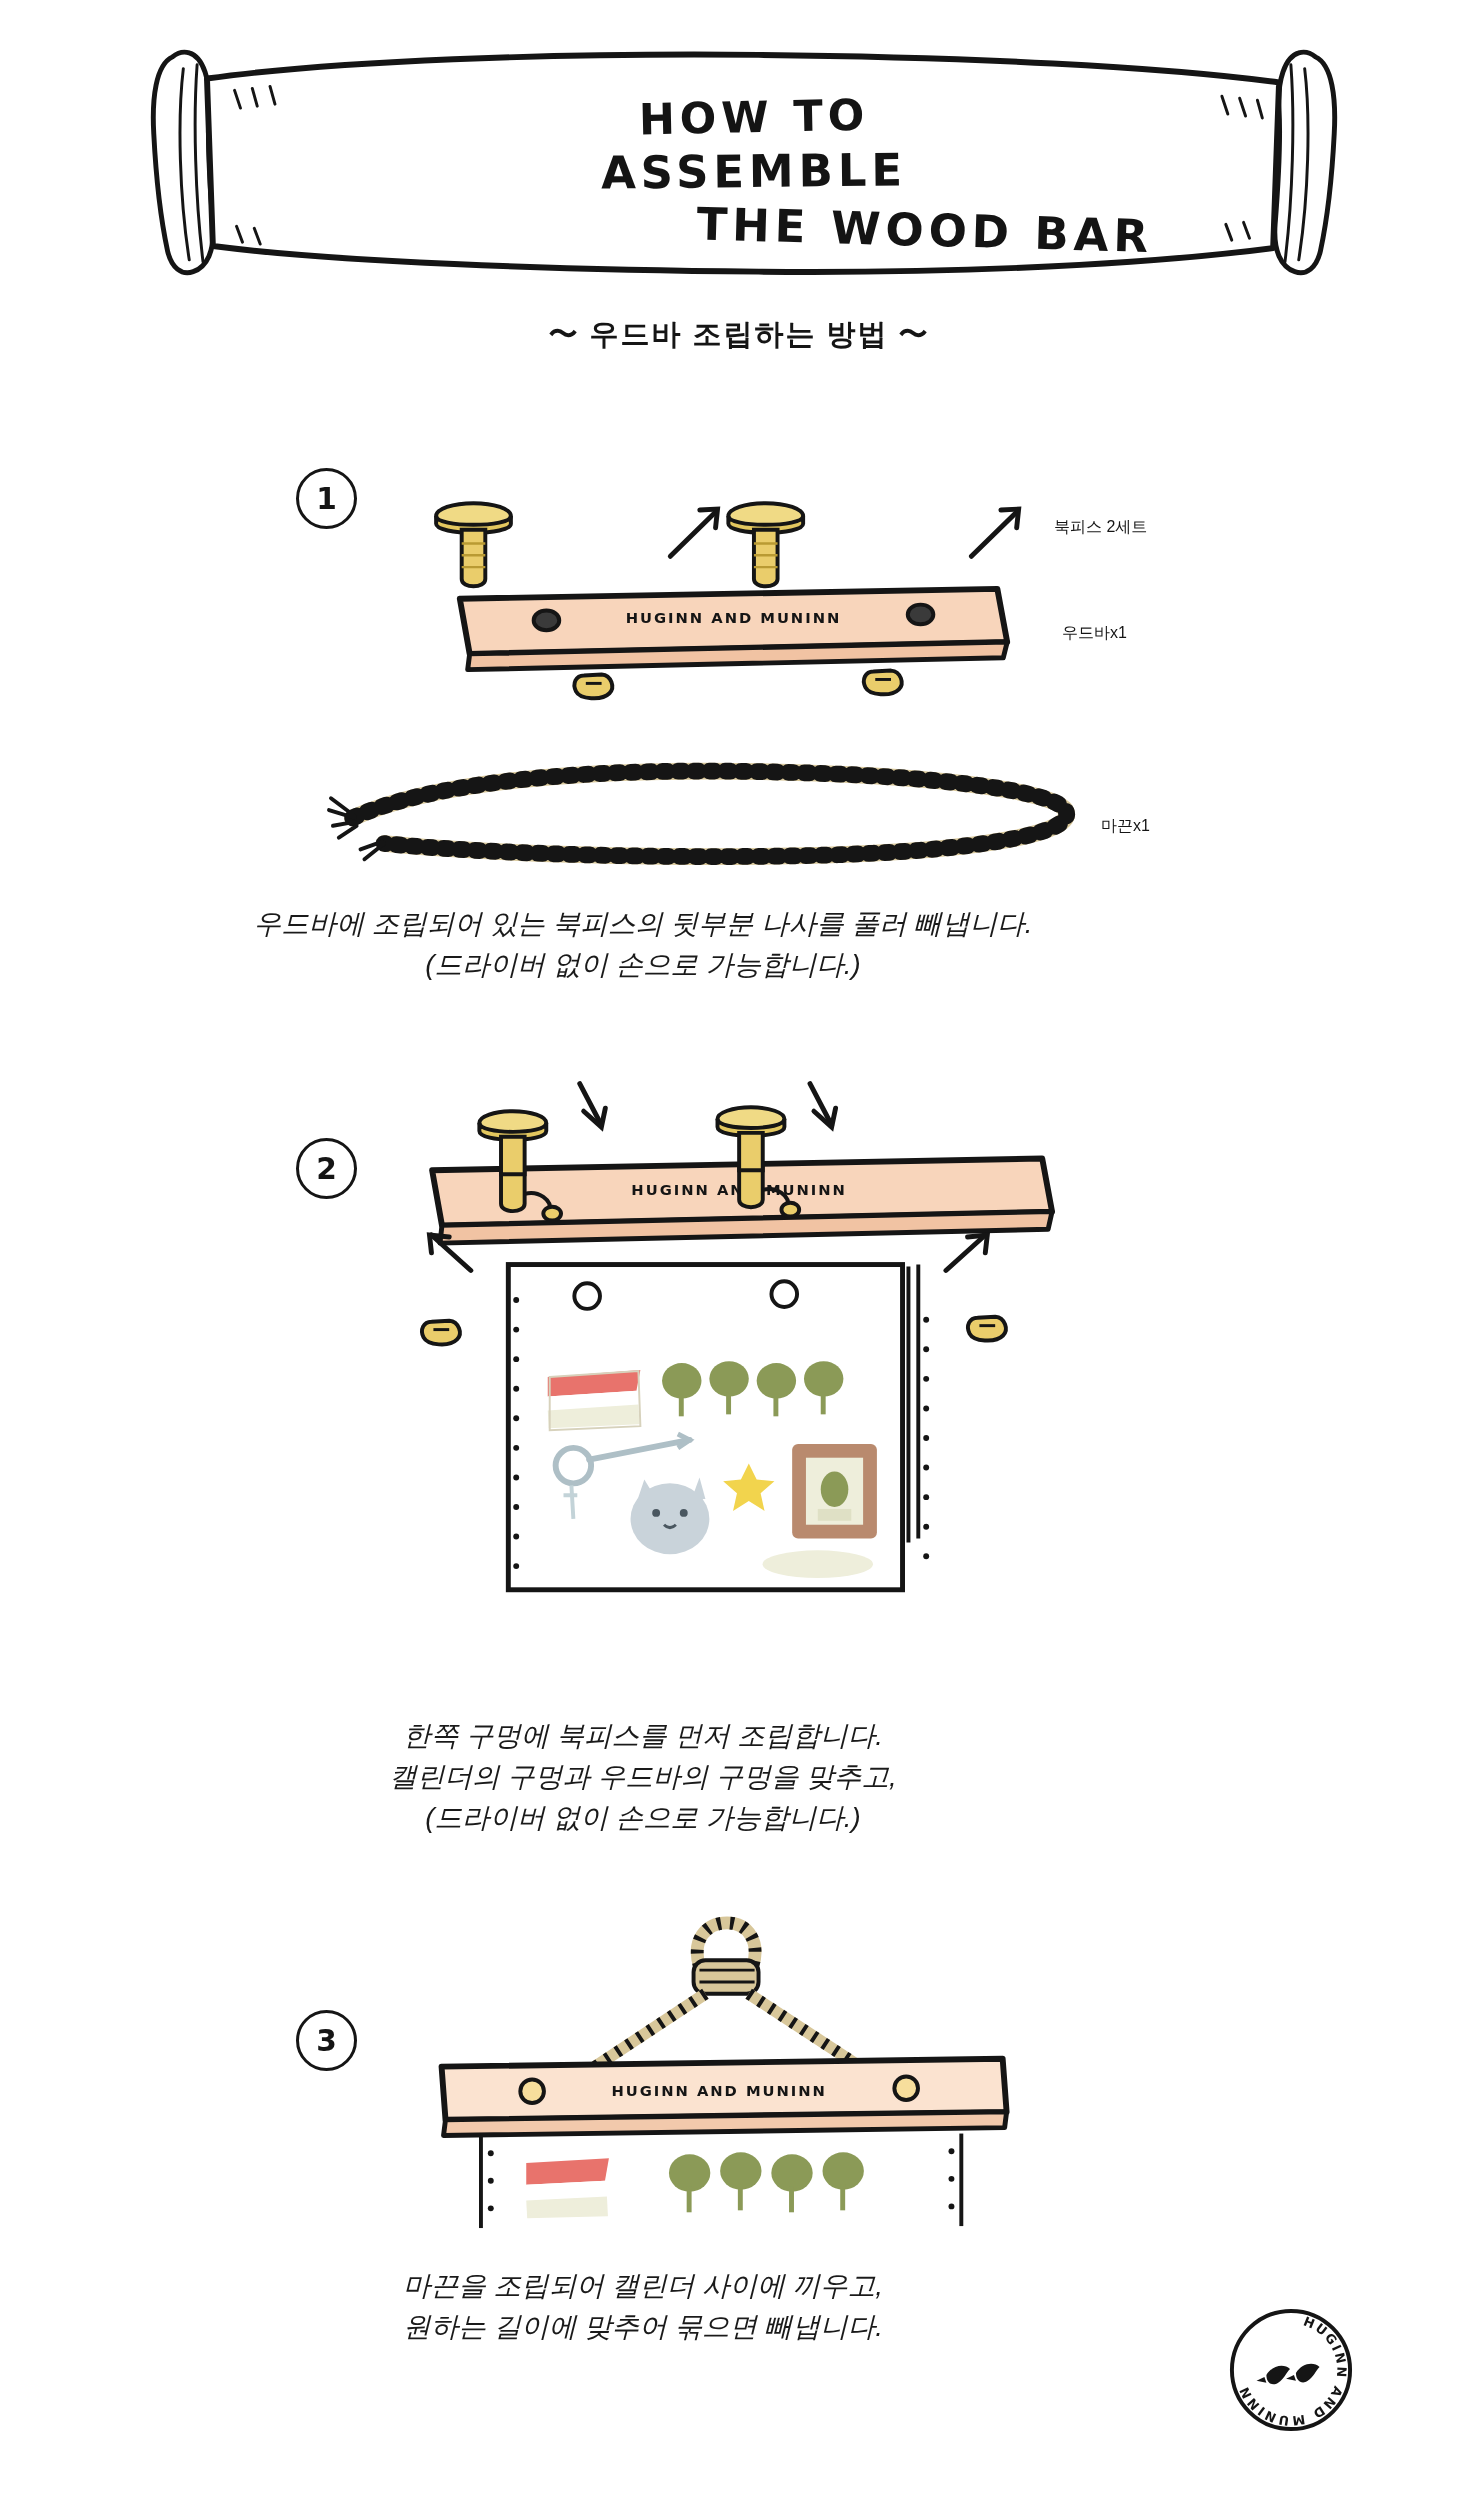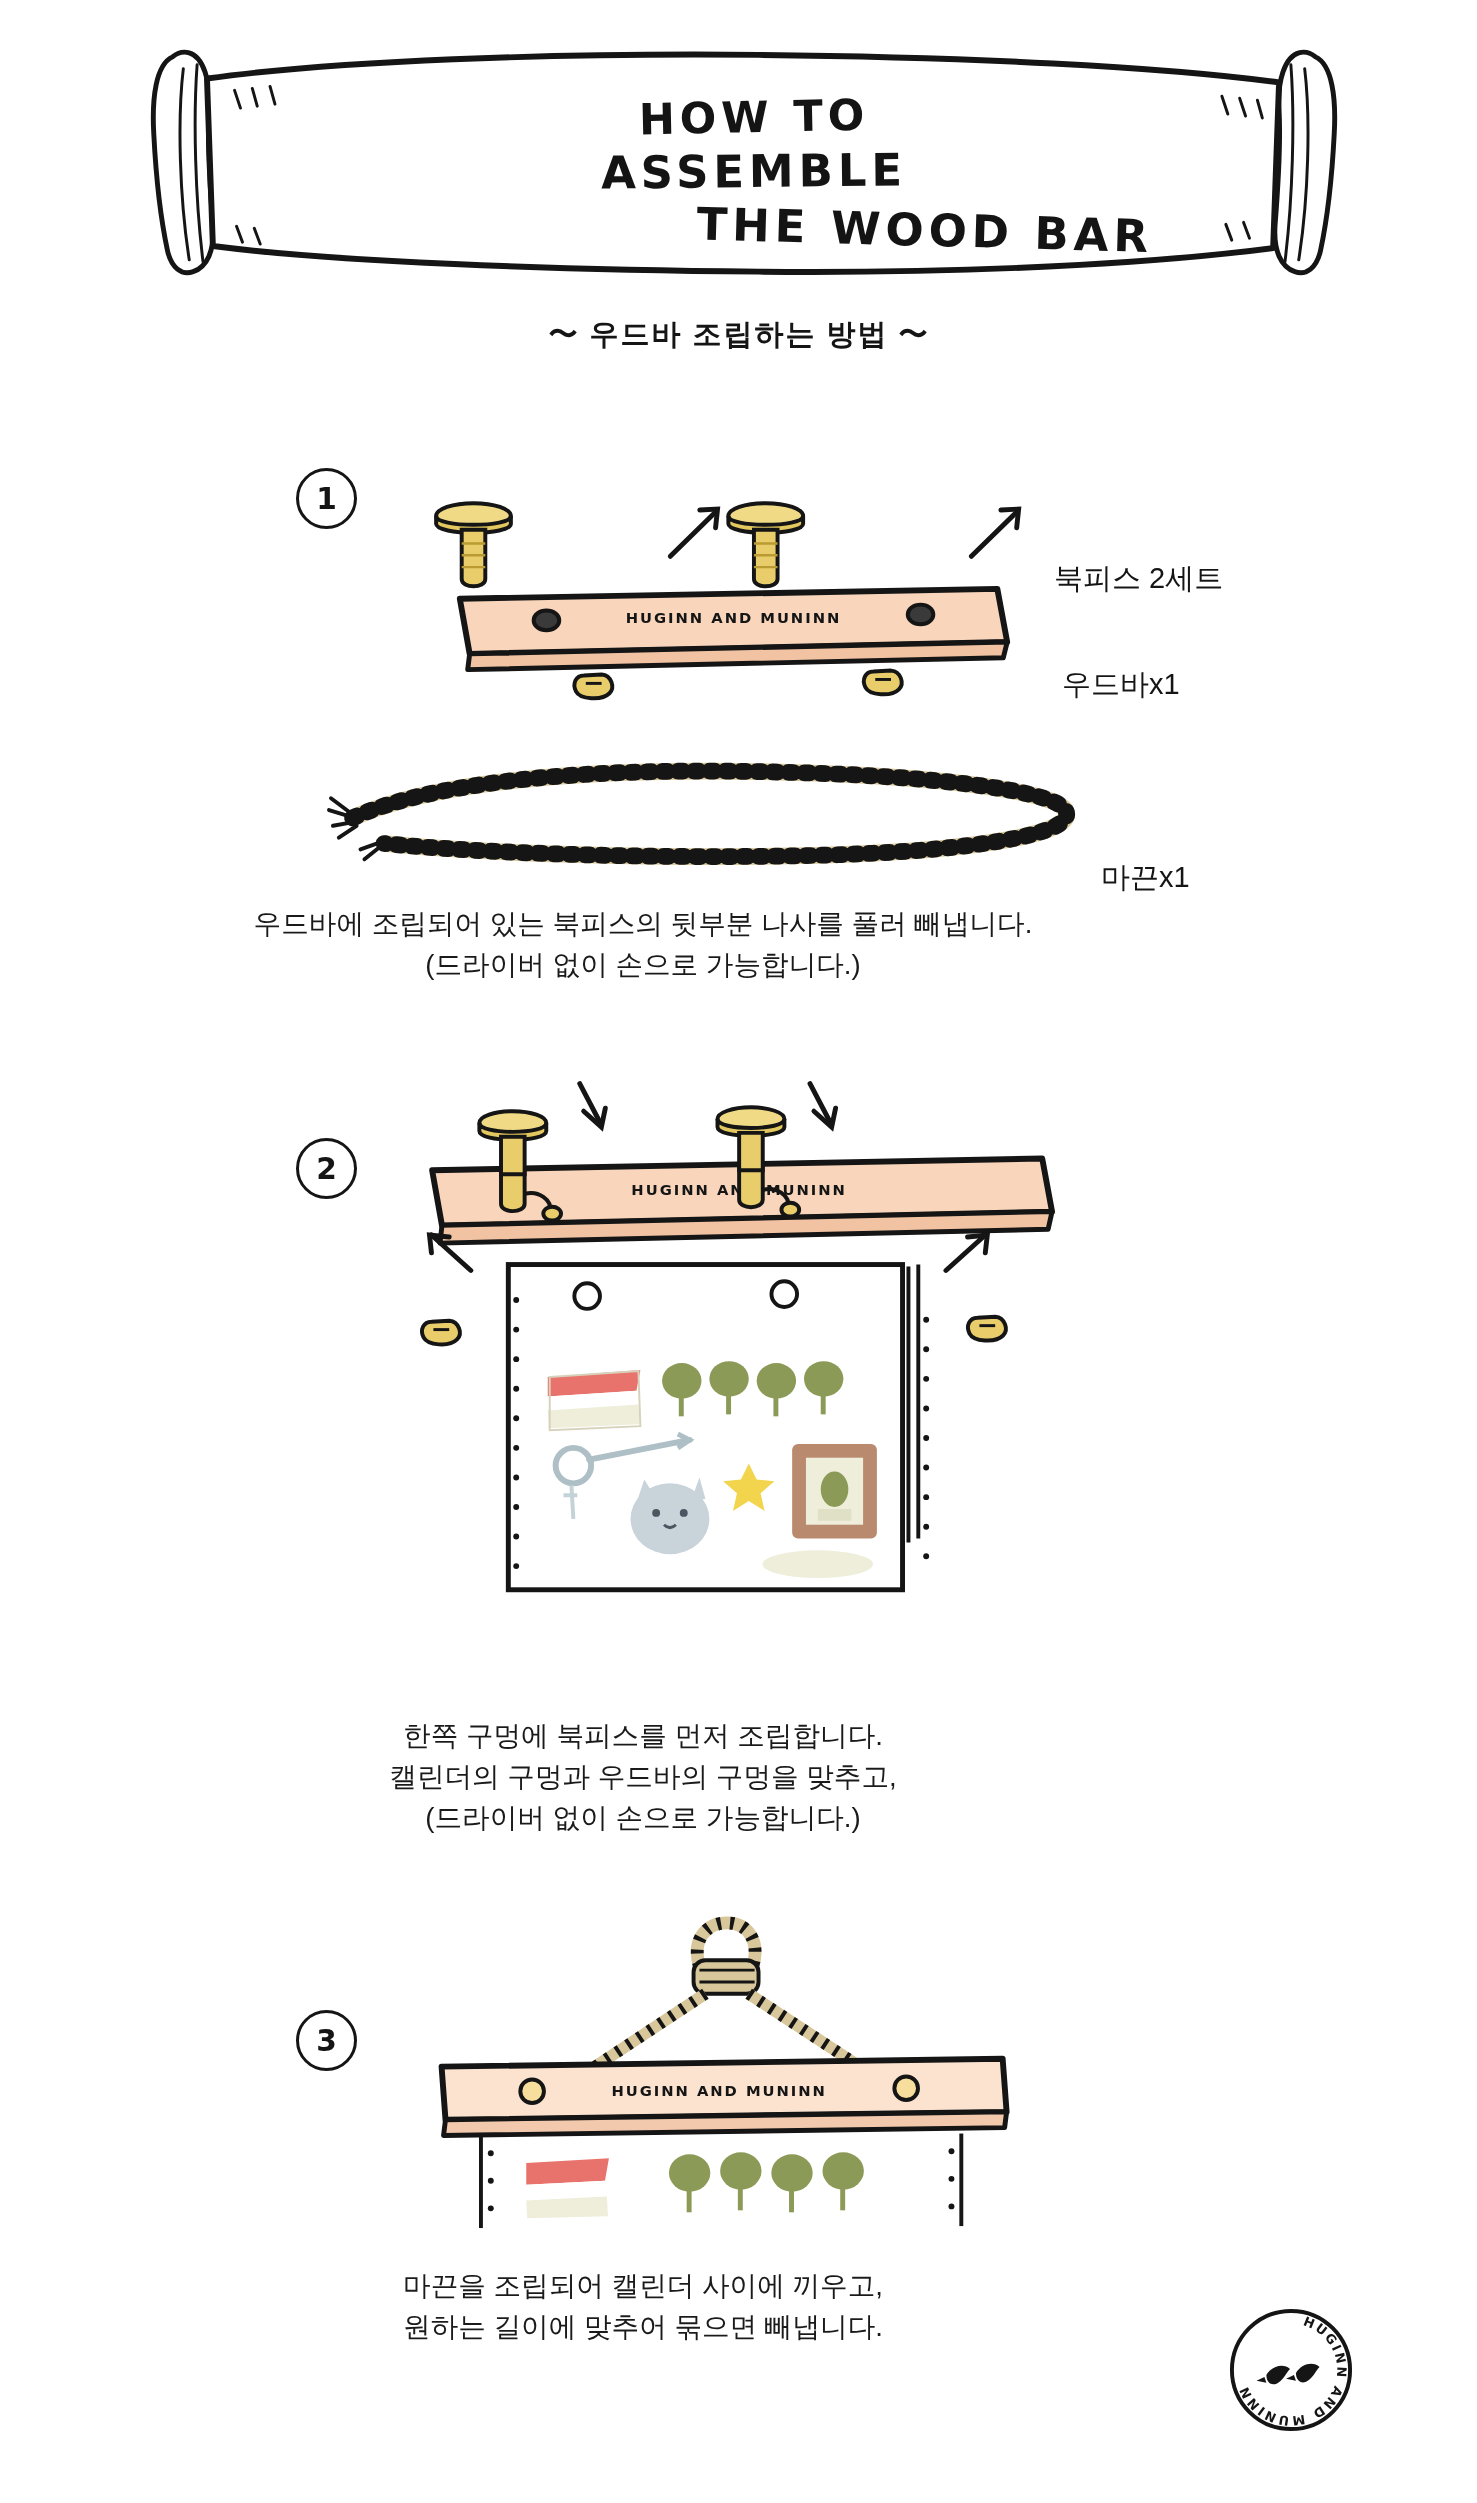--- a/index.html
+++ b/index.html
@@ -56,35 +56,35 @@
     width: 61px; height: 61px;
     border: 3px solid #151515;
     border-radius: 50%;
     display: flex; align-items: center; justify-content: center;
     font-size: 29.6px; font-weight: bold;
     color: #151515;
     font-family: "DejaVu Sans", sans-serif;
   }
   .bar-label {
     position: absolute;
-    font-size: 29px;
+    font-size: 16px;
     color: #151515;
     white-space: nowrap;
-    margin-top: 42px;
   }
 
   
   .caption {
     position: absolute;
     width: 1286px;
     left: 0;
     text-align: center;
     font-size: 27.6px;
     line-height: 1.48;
     color: #1a1a1a;
+    font-style: italic;
   }
   .caption div { white-space: nowrap; }
 
   
   .stamp {
     position: absolute;
     right: 123px; bottom: 69px;
     width: 128px; height: 128px;
   }
   .brandtext {

